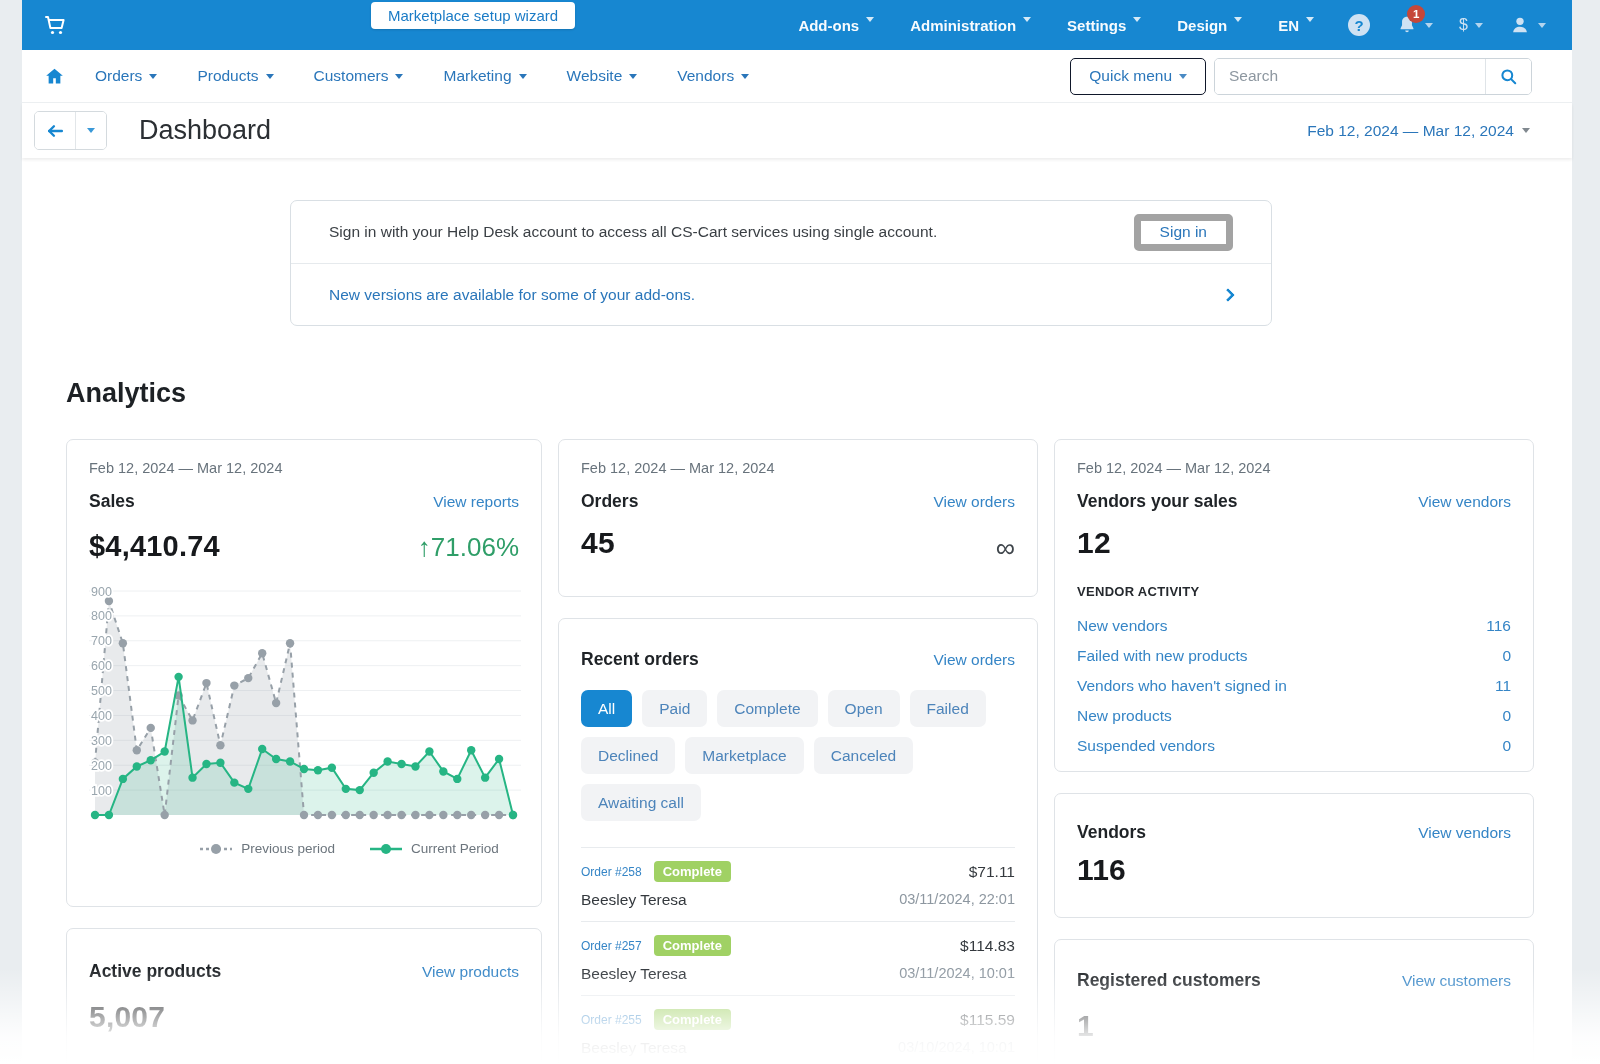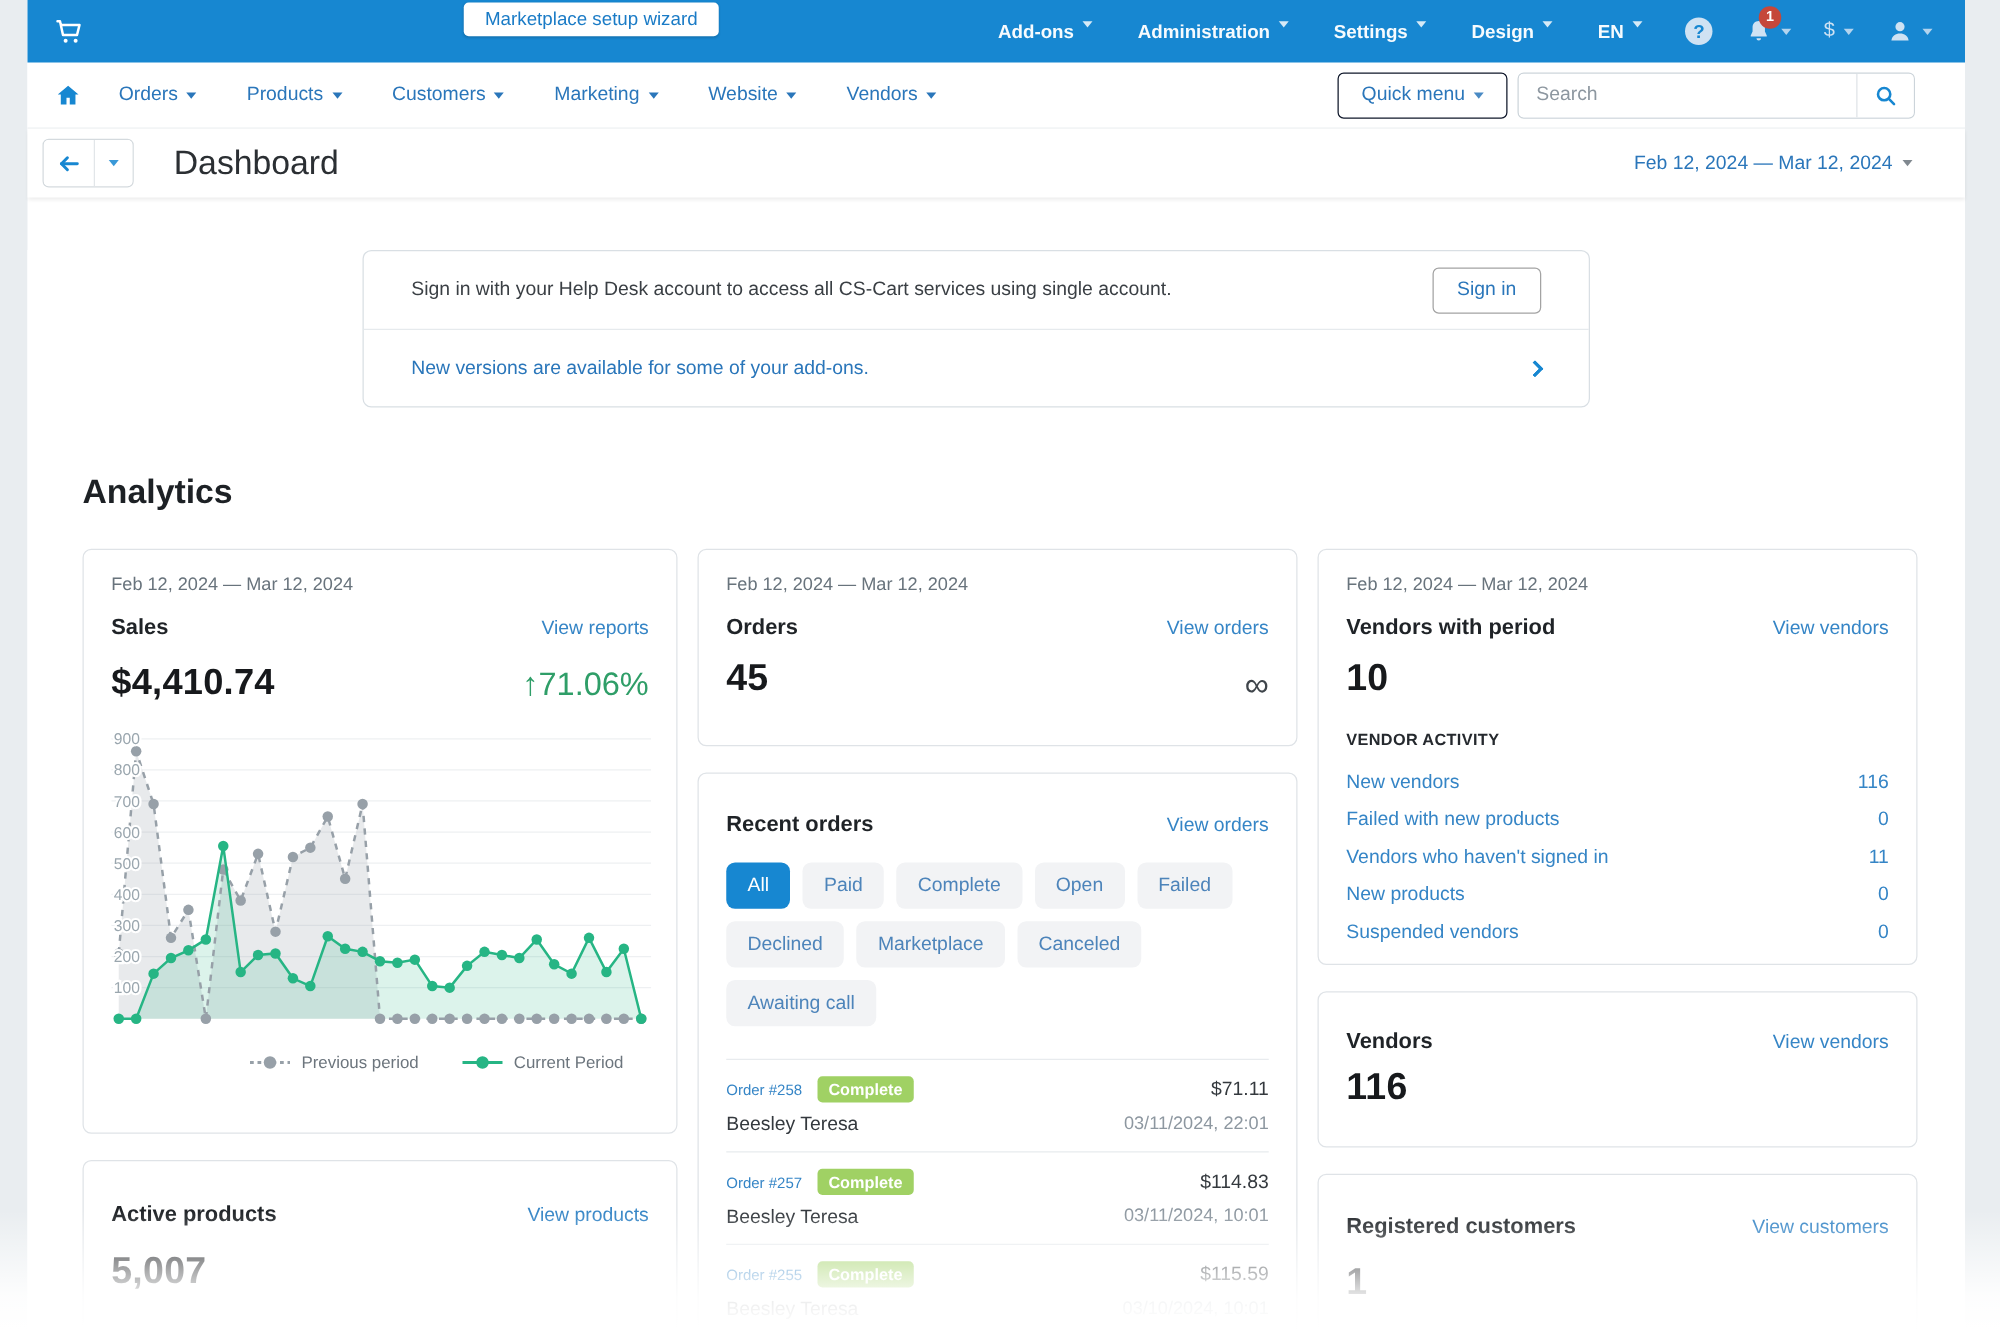--- a/index.html
+++ b/index.html
@@ -51,21 +51,21 @@
   .page-title { font-size:27px; font-weight:400; color:#2b2f33; margin-left:32px; }
   .date-range { margin-left:auto; color:#2a76ba; font-size:15.5px; display:flex; align-items:center; cursor:pointer; text-decoration:none; }
   .date-range .caret { border-top-color:#6a737b; margin-left:8px; }
 
   
   main { padding:0 30px 0 26px; background:#fff; }
   .notices { width:982px; margin:42px 0 0 242px; border:1px solid #d9dfe4; border-radius:7px; background:#fff; }
   .notice-row { display:flex; align-items:center; padding:0 38px; height:62px; }
   .notice-row + .notice-row { border-top:1px solid #e6eaed; }
   .notice-text { font-size:15.5px; color:#3a3f44; }
-  .signin-btn { margin-left:auto; height:37px; border:1px solid #a3a3a3; border-radius:5px; background:#fff;
+  .signin-btn { margin-left:auto; height:37px; border:7px solid #a3a3a3; border-radius:5px; background:#fff;
     color:#2a76ba; font-size:15.5px; padding:0 19px; cursor:pointer; font-family:inherit; }
   .notice-link { font-size:15.5px; color:#2a76ba; text-decoration:none; cursor:pointer; }
   .chev-right { margin-left:auto; width:10px; height:10px; border-top:3px solid #1787d1; border-right:3px solid #1787d1;
     transform:rotate(45deg); border-radius:1px; }
 
   .analytics-heading { font-size:27px; font-weight:700; color:#1d2125; margin:52px 0 30px 18px; }
 
   .grid { display:grid; grid-template-columns:476px 480px 480px; column-gap:16px; align-items:start; margin-left:18px; }
   .col { display:flex; flex-direction:column; gap:21px; }
   .card { background:#fff; border:1px solid #dfe3e7; border-radius:7px; padding:20px 22px; }
@@ -442,25 +442,25 @@
      </div>
                 </div>
               </div>
           </div>
         </div>
 
         <div class="col">
           <div class="card" style="height:333px">
             <div class="card-date">Feb 12, 2024 — Mar 12, 2024</div>
             <div class="title-row">
-              <span class="card-title">Vendors with period</span>
+              <span class="card-title">Vendors your sales</span>
               <a class="card-link">View vendors</a>
             </div>
             <div class="value-row" style="margin-top:14px">
-              <span class="card-value">10</span>
+              <span class="card-value">12</span>
             </div>
             <div class="activity-heading">VENDOR ACTIVITY</div>
             <div id="vendor-activity">
                 <div class="activity-row">
                   <a>New vendors</a>
      <a class="act-val">116</a>
                 </div>
                 <div class="activity-row">
                   <a>Failed with new products</a>
      <a class="act-val">0</a>

